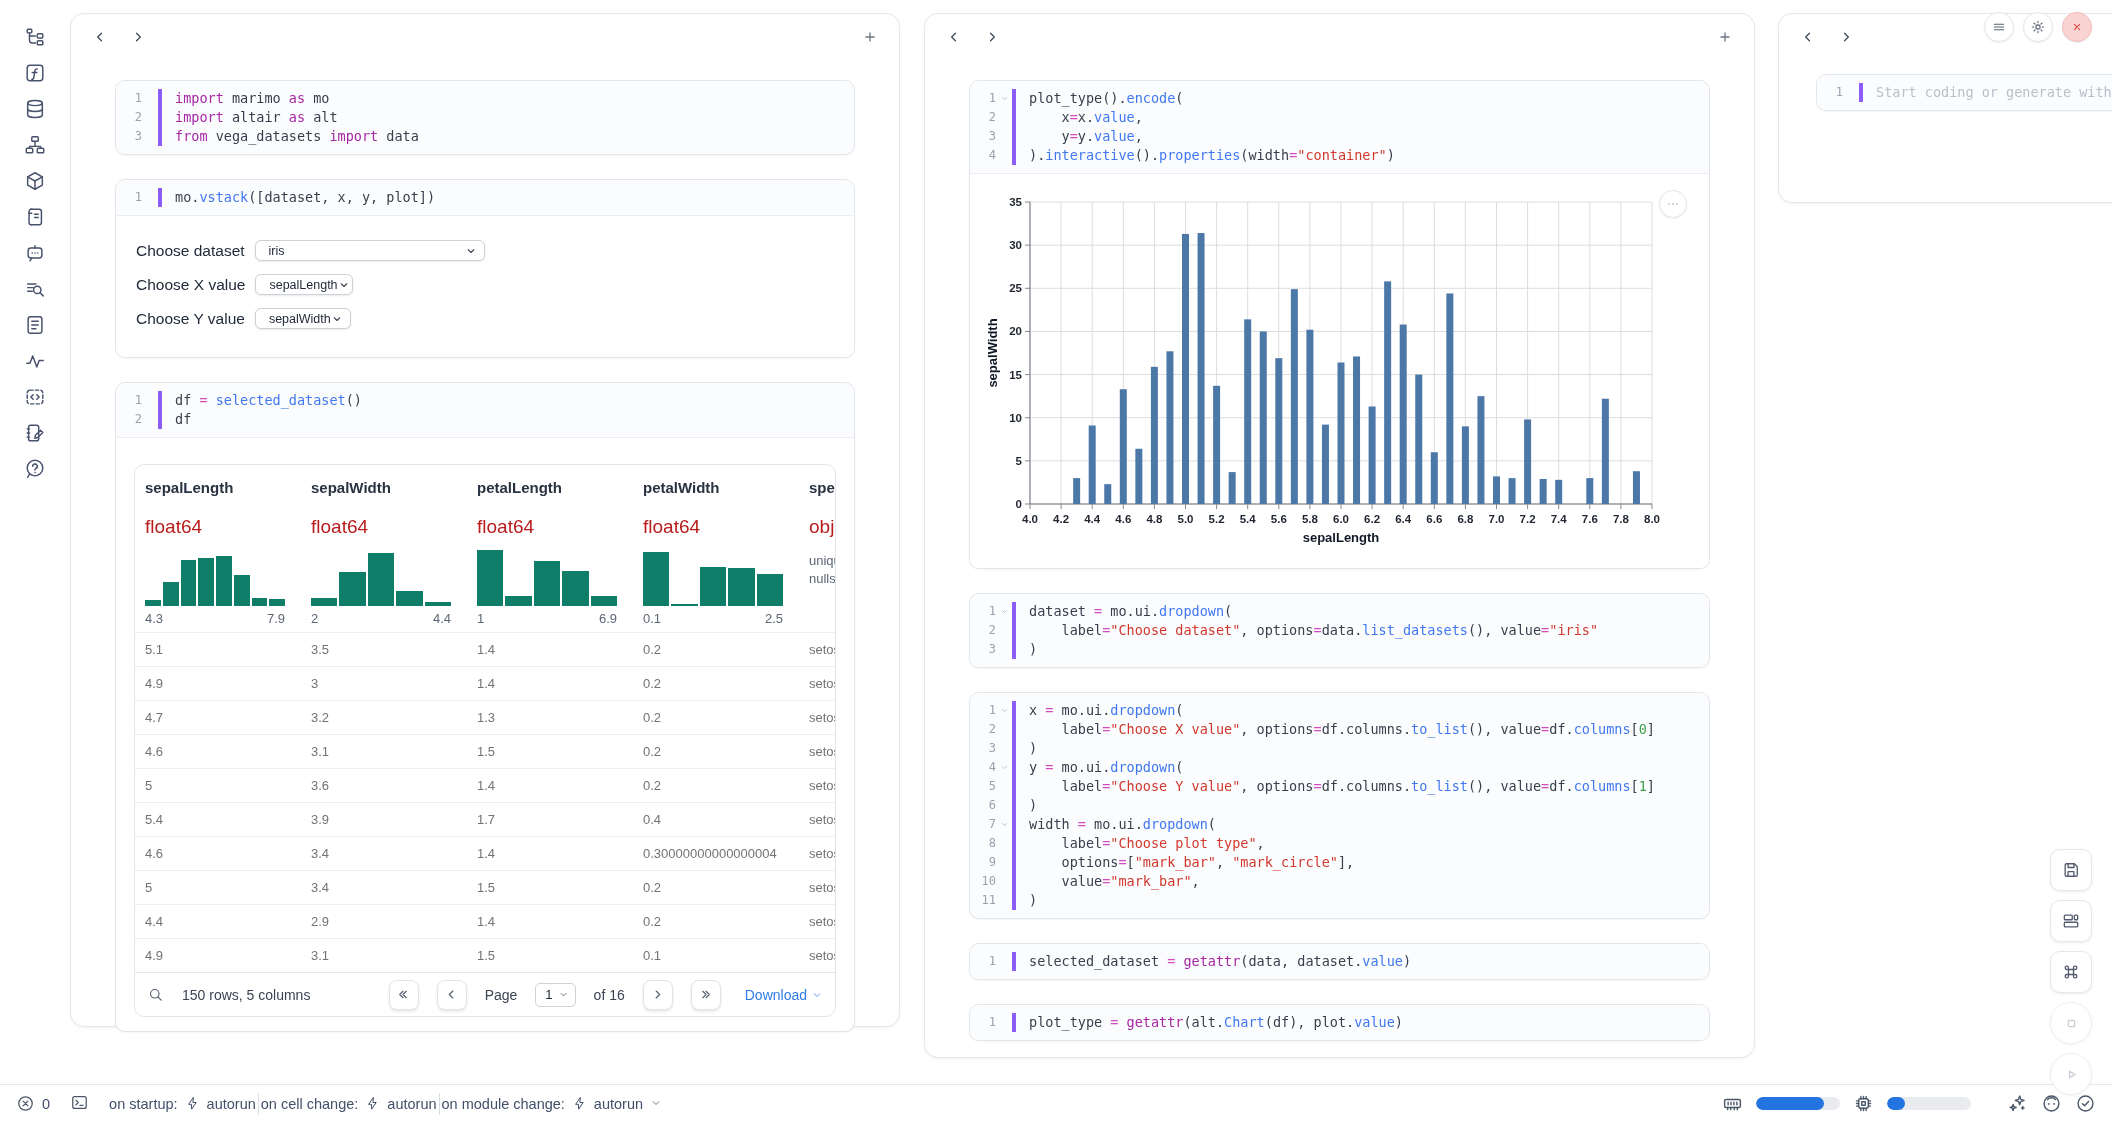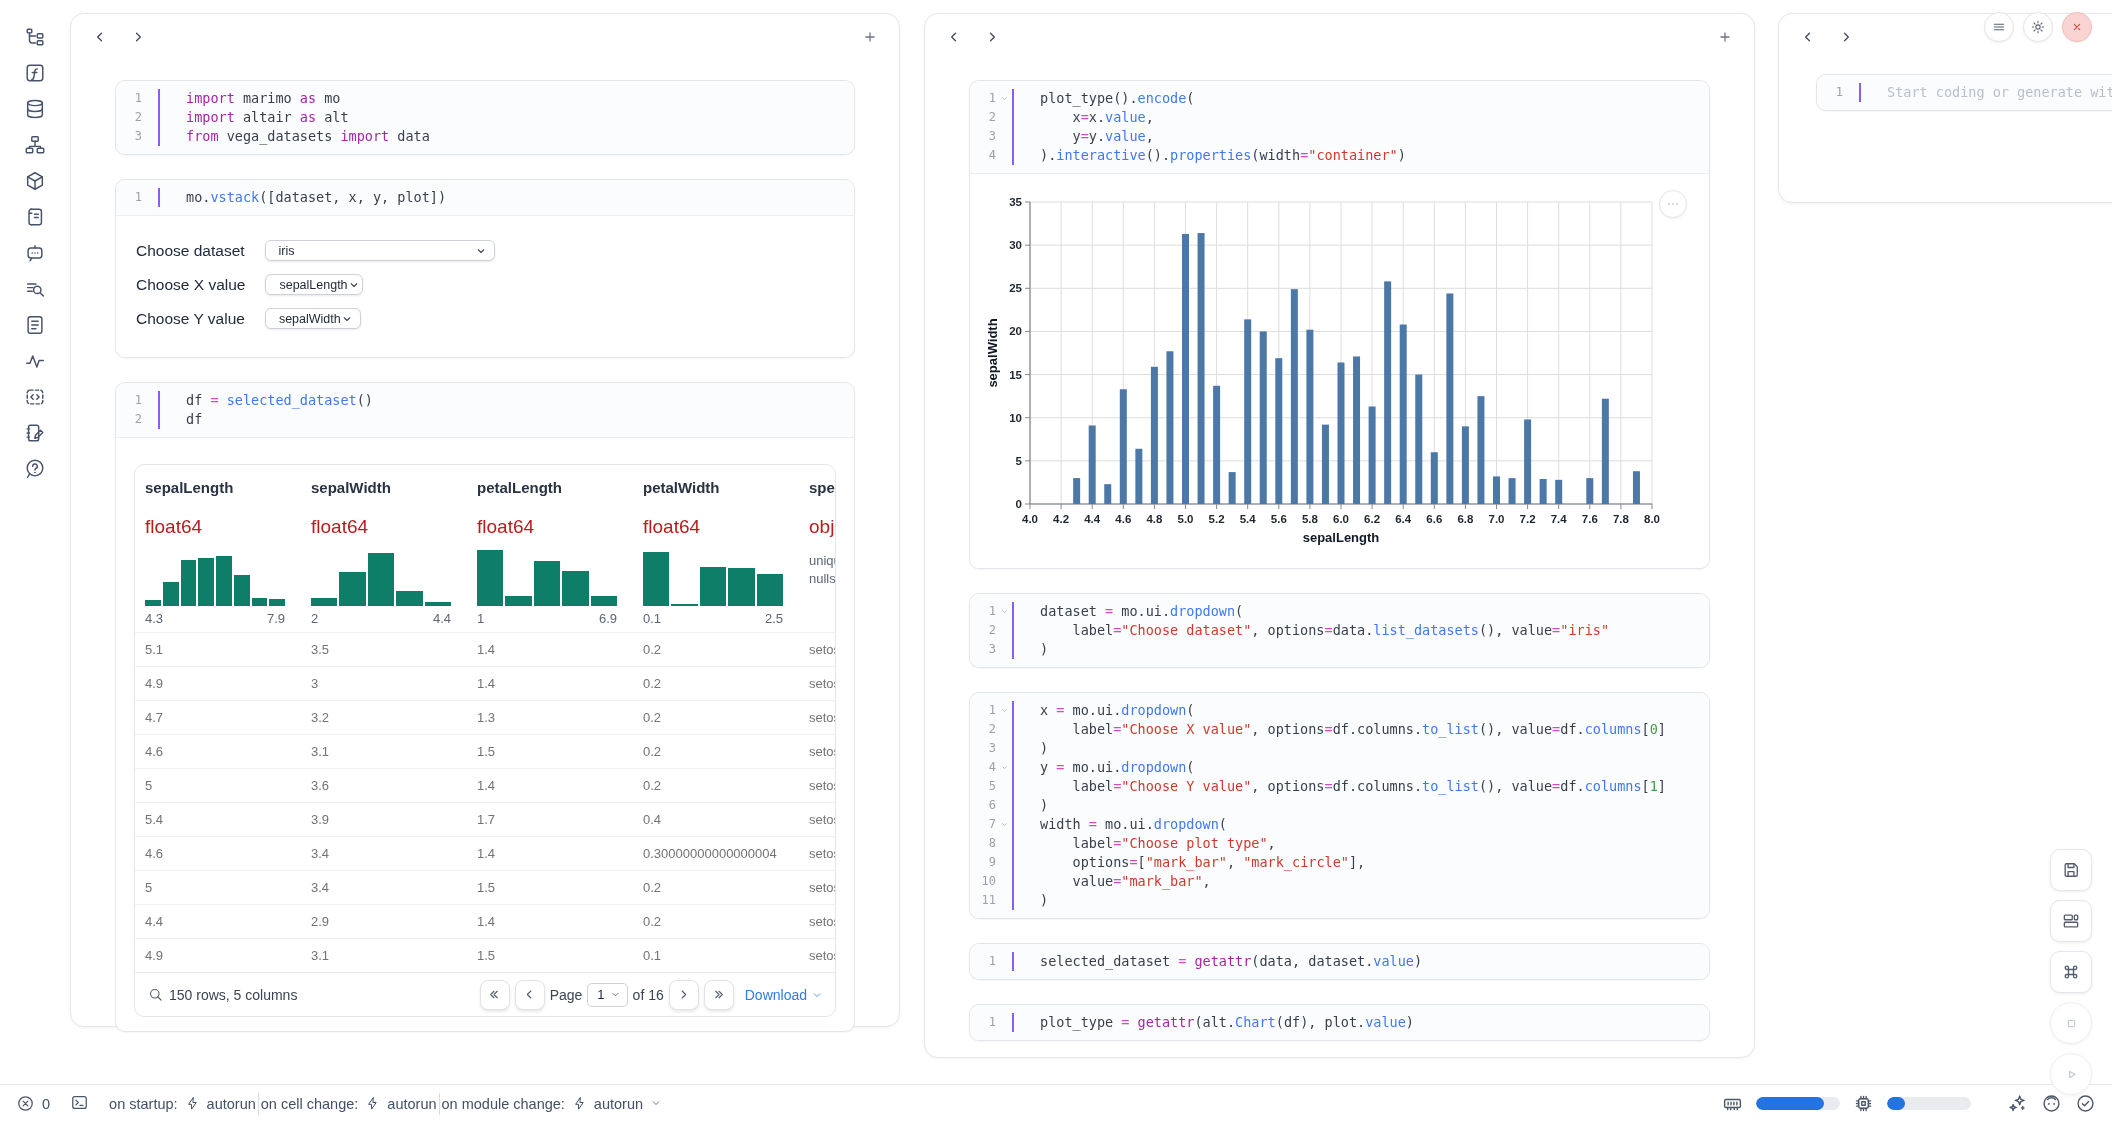--- a/index.html
+++ b/index.html
@@ -30,49 +30,49 @@
   .p-right .p-body{padding:14px 0 0 37px}
 
   
   .cell{border:1px solid #e2e5ea;border-radius:10px;background:#fff;box-shadow:0 1px 2px rgba(16,24,40,.04);margin-bottom:24px;overflow:hidden}
   .code{padding:8px 0;background:#fbfcfd;cursor:text}
   .cl{display:flex;font-family:"DejaVu Sans Mono",monospace;font-size:13.5px;line-height:19px;white-space:pre}
   .ln{width:26px;text-align:right;color:#9aa2ad;font-size:12px;line-height:19px;flex:none}
   .fold{width:16px;flex:none;display:flex;align-items:center;justify-content:center;color:#b3bac3}
   .fold .icon{width:9px;height:9px}
   .fold .icon svg{stroke-width:2.4}
-  .ct{border-left:2px solid #8b5cf6;padding-left:26px;flex:1;color:#383f4c}
+  .ct{border-left:4px solid #8b5cf6;padding-left:13px;flex:1;color:#383f4c}
   .tok-base{color:#383f4c}
   .tok-kw{color:#a626a4}
   .tok-fn{color:#4078f2}
   .tok-str{color:#d0392e}
   .tok-op{color:#d24cbe}
   .tok-num{color:#3f9e4d}
   .cell-out{border-top:1px solid #eceef2;background:#fff}
 
   
   .ctl-out{padding:24px 20px 28px;display:flex;flex-direction:column;gap:13px}
-  .ctl-row{display:flex;align-items:center;gap:20px;font-size:15.5px;color:#222b3a}
+  .ctl-row{display:flex;align-items:center;gap:10px;font-size:15.5px;color:#222b3a}
   .select{height:21px;border:1px solid #cdd2d9;border-radius:6px;background:#fff;box-shadow:0 1px 2px rgba(0,0,0,.09);display:flex;align-items:center;justify-content:space-between;padding:0 7px 0 13px;font-size:12.5px;color:#1f2735;cursor:pointer}
   .select .icon{width:12px;height:12px;color:#3c4656}
   .select .icon svg{stroke-width:2.2}
 
   
   .dtable{margin:26px 18px 14px;border:1px solid #e2e5ea;border-radius:10px;overflow:hidden}
   .dt-head{display:flex}
   .th{width:166px;flex:none;padding:14px 0 6px 10px;cursor:pointer}
   .th .nm{font-weight:bold;color:#2a3342;font-size:15px;white-space:nowrap}
   .th .tp{color:#b91c1c;font-size:19px;margin-top:20px;white-space:nowrap}
   .hist{margin-top:12px;width:140px;height:56px;display:flex;align-items:flex-end;gap:2px}
   .hist i{flex:1;background:#0f7e68;display:block}
   .rng{width:140px;display:flex;justify-content:space-between;font-size:13px;color:#5d6675;margin-top:5px}
   .stats{margin-top:14px;font-size:13px;color:#5d6675;line-height:18px;white-space:nowrap}
   .tr{display:flex;border-top:1px solid #edeff2}
   .td{width:166px;flex:none;padding:0 0 0 10px;color:#737373;font-size:13px;height:33px;line-height:33px;white-space:nowrap}
-  .dt-foot{border-top:1px solid #e6e8ec;height:44px;display:flex;align-items:center;padding:0 12px;gap:5px;font-size:14px;color:#3b4453}
+  .dt-foot{border-top:1px solid #e6e8ec;height:44px;display:flex;align-items:center;padding:0 12px;gap:18px;font-size:14px;color:#3b4453}
   .dt-foot .icon{width:17px;height:17px;color:#55606e}
   .pgbtn{width:30px;height:30px;border:1px solid #e0e3e8;border-radius:8px;background:#fff;box-shadow:0 2px 3px rgba(0,0,0,.09);display:flex;align-items:center;justify-content:center;cursor:pointer}
   .pgbtn .icon{width:13px;height:13px}
   .pgbtn .icon svg{stroke-width:2.1}
   .pg-dim{color:#98a1ae}.pg-dark{color:#3f4958}
   .pagesel{height:24px;border:1px solid #cdd2d9;border-radius:5px;background:#fff;display:flex;align-items:center;gap:5px;padding:0 6px 0 9px;font-size:13px;color:#1f2735;cursor:pointer}
   .pagesel .icon{width:11px;height:11px;color:#3c4656}
   .download{color:#2f7ae5;display:flex;gap:4px;align-items:center;margin-left:6px;cursor:pointer}
   .download .icon{width:12px;height:12px;color:#2f7ae5}
   .f-label{white-space:nowrap}

